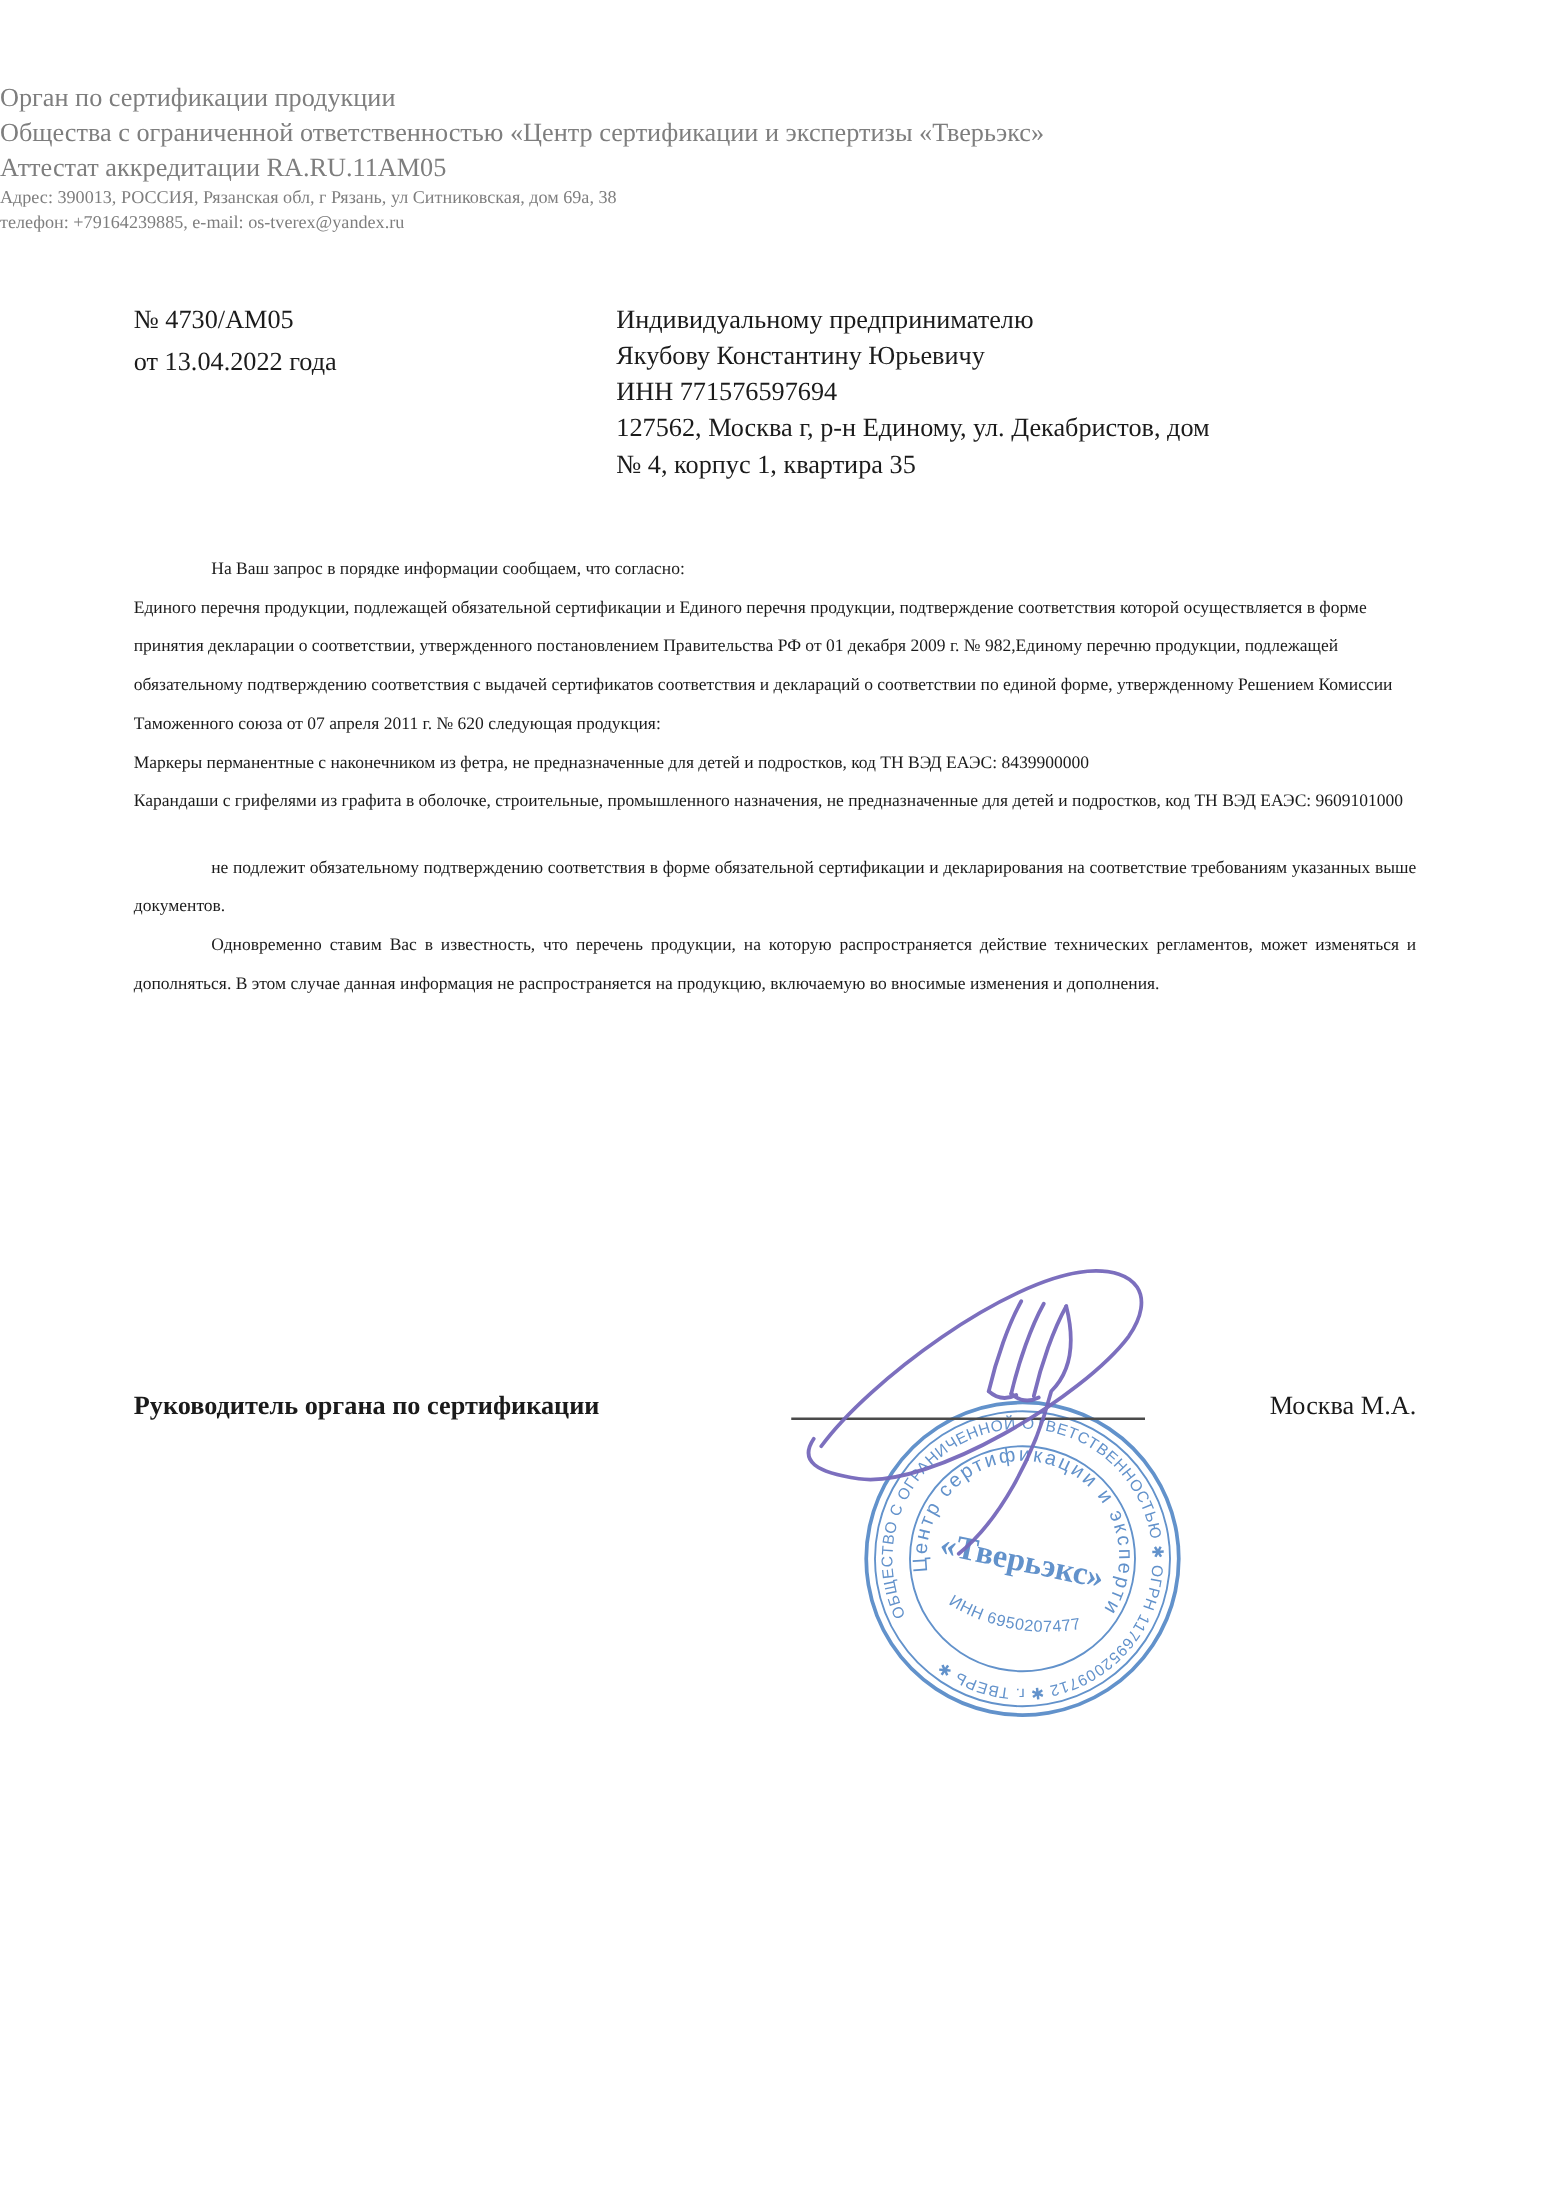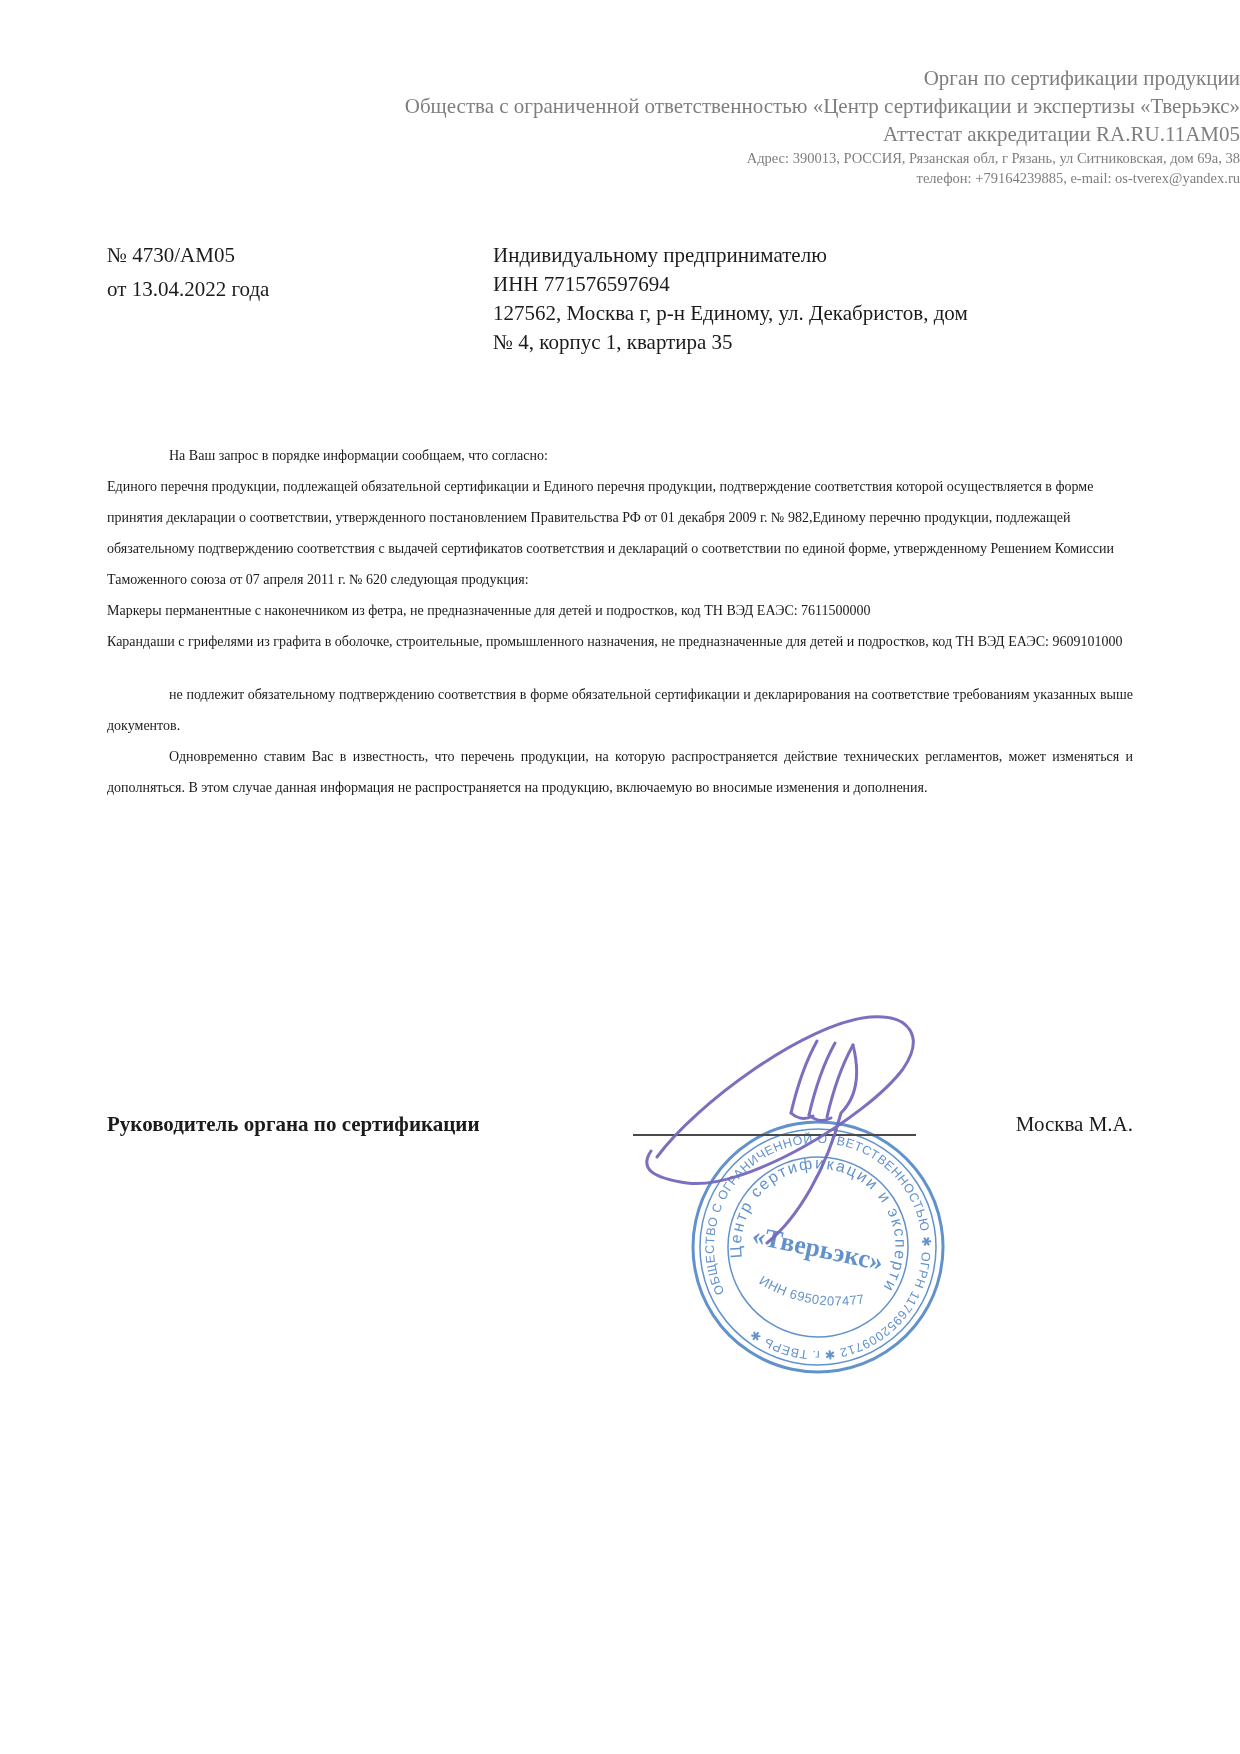--- a/index.html
+++ b/index.html
@@ -9,21 +9,21 @@
     height: 1754px;
     background: #ffffff;
     font-family: "Liberation Serif", serif;
     color: #1b1b1b;
     overflow: hidden;
   }
   
   .doc-header {
     position: absolute;
     top: 64px; left: 0; right: 0;
-    text-align: right;
+    text-align: left;
     color: #7e7e7e;
   }
   .doc-header .big { font-size: 21px; line-height: 28px; }
   .doc-header .small { font-size: 14.5px; line-height: 20px; }
 
   
   .ref {
     position: absolute;
     top: 238px; left: 107px;
     font-size: 21px; line-height: 34px;
@@ -98,29 +98,30 @@
     <div class="small">телефон: +79164239885, e-mail: os-tverex@yandex.ru</div>
   </header>
 
   <div class="ref">
     <div>№ 4730/АМ05</div>
     <div>от 13.04.2022 года</div>
   </div>
 
   <div class="addressee">
     <div>Индивидуальному предпринимателю</div>
+    <div>Якубову Константину Юрьевичу</div>
     <div>ИНН 771576597694</div>
     <div>127562, Москва г, р-н Единому, ул. Декабристов, дом</div>
     <div>№ 4, корпус 1, квартира 35</div>
   </div>
 
   <main class="body-text">
     <p class="indent">На Ваш запрос в порядке информации сообщаем, что согласно:</p>
     <p>Единого перечня продукции, подлежащей обязательной сертификации и Единого перечня продукции, подтверждение соответствия которой осуществляется в форме принятия декларации о соответствии, утвержденного постановлением Правительства РФ от 01 декабря 2009 г. № 982,Единому перечню продукции, подлежащей обязательному подтверждению соответствия с выдачей сертификатов соответствия и деклараций о соответствии по единой форме, утвержденному Решением Комиссии Таможенного союза от 07 апреля 2011 г. № 620 следующая продукция:</p>
-    <p>Маркеры перманентные с наконечником из фетра, не предназначенные для детей и подростков, код ТН ВЭД ЕАЭС: 7611500000</p>
+    <p>Маркеры перманентные с наконечником из фетра, не предназначенные для детей и подростков, код ТН ВЭД ЕАЭС: 8439900000</p>
     <p>Карандаши с грифелями из графита в оболочке, строительные, промышленного назначения, не предназначенные для детей и подростков, код ТН ВЭД ЕАЭС: 9609101000</p>
     <p class="indent justify gap">не подлежит обязательному подтверждению соответствия в форме обязательной сертификации и декларирования на соответствие требованиям указанных выше документов.</p>
     <p class="indent justify">Одновременно ставим Вас в известность, что перечень продукции, на которую распространяется действие технических регламентов, может изменяться и дополняться. В этом случае данная информация не распространяется на продукцию, включаемую во вносимые изменения и дополнения.</p>
   </main>
 
   <div class="sig-title">Руководитель органа по сертификации</div>
   <div class="sig-line"></div>
   <div class="sig-name">Москва М.А.</div>
 
   <svg class="stamp-svg" viewBox="0 0 300 300" aria-hidden="true">

